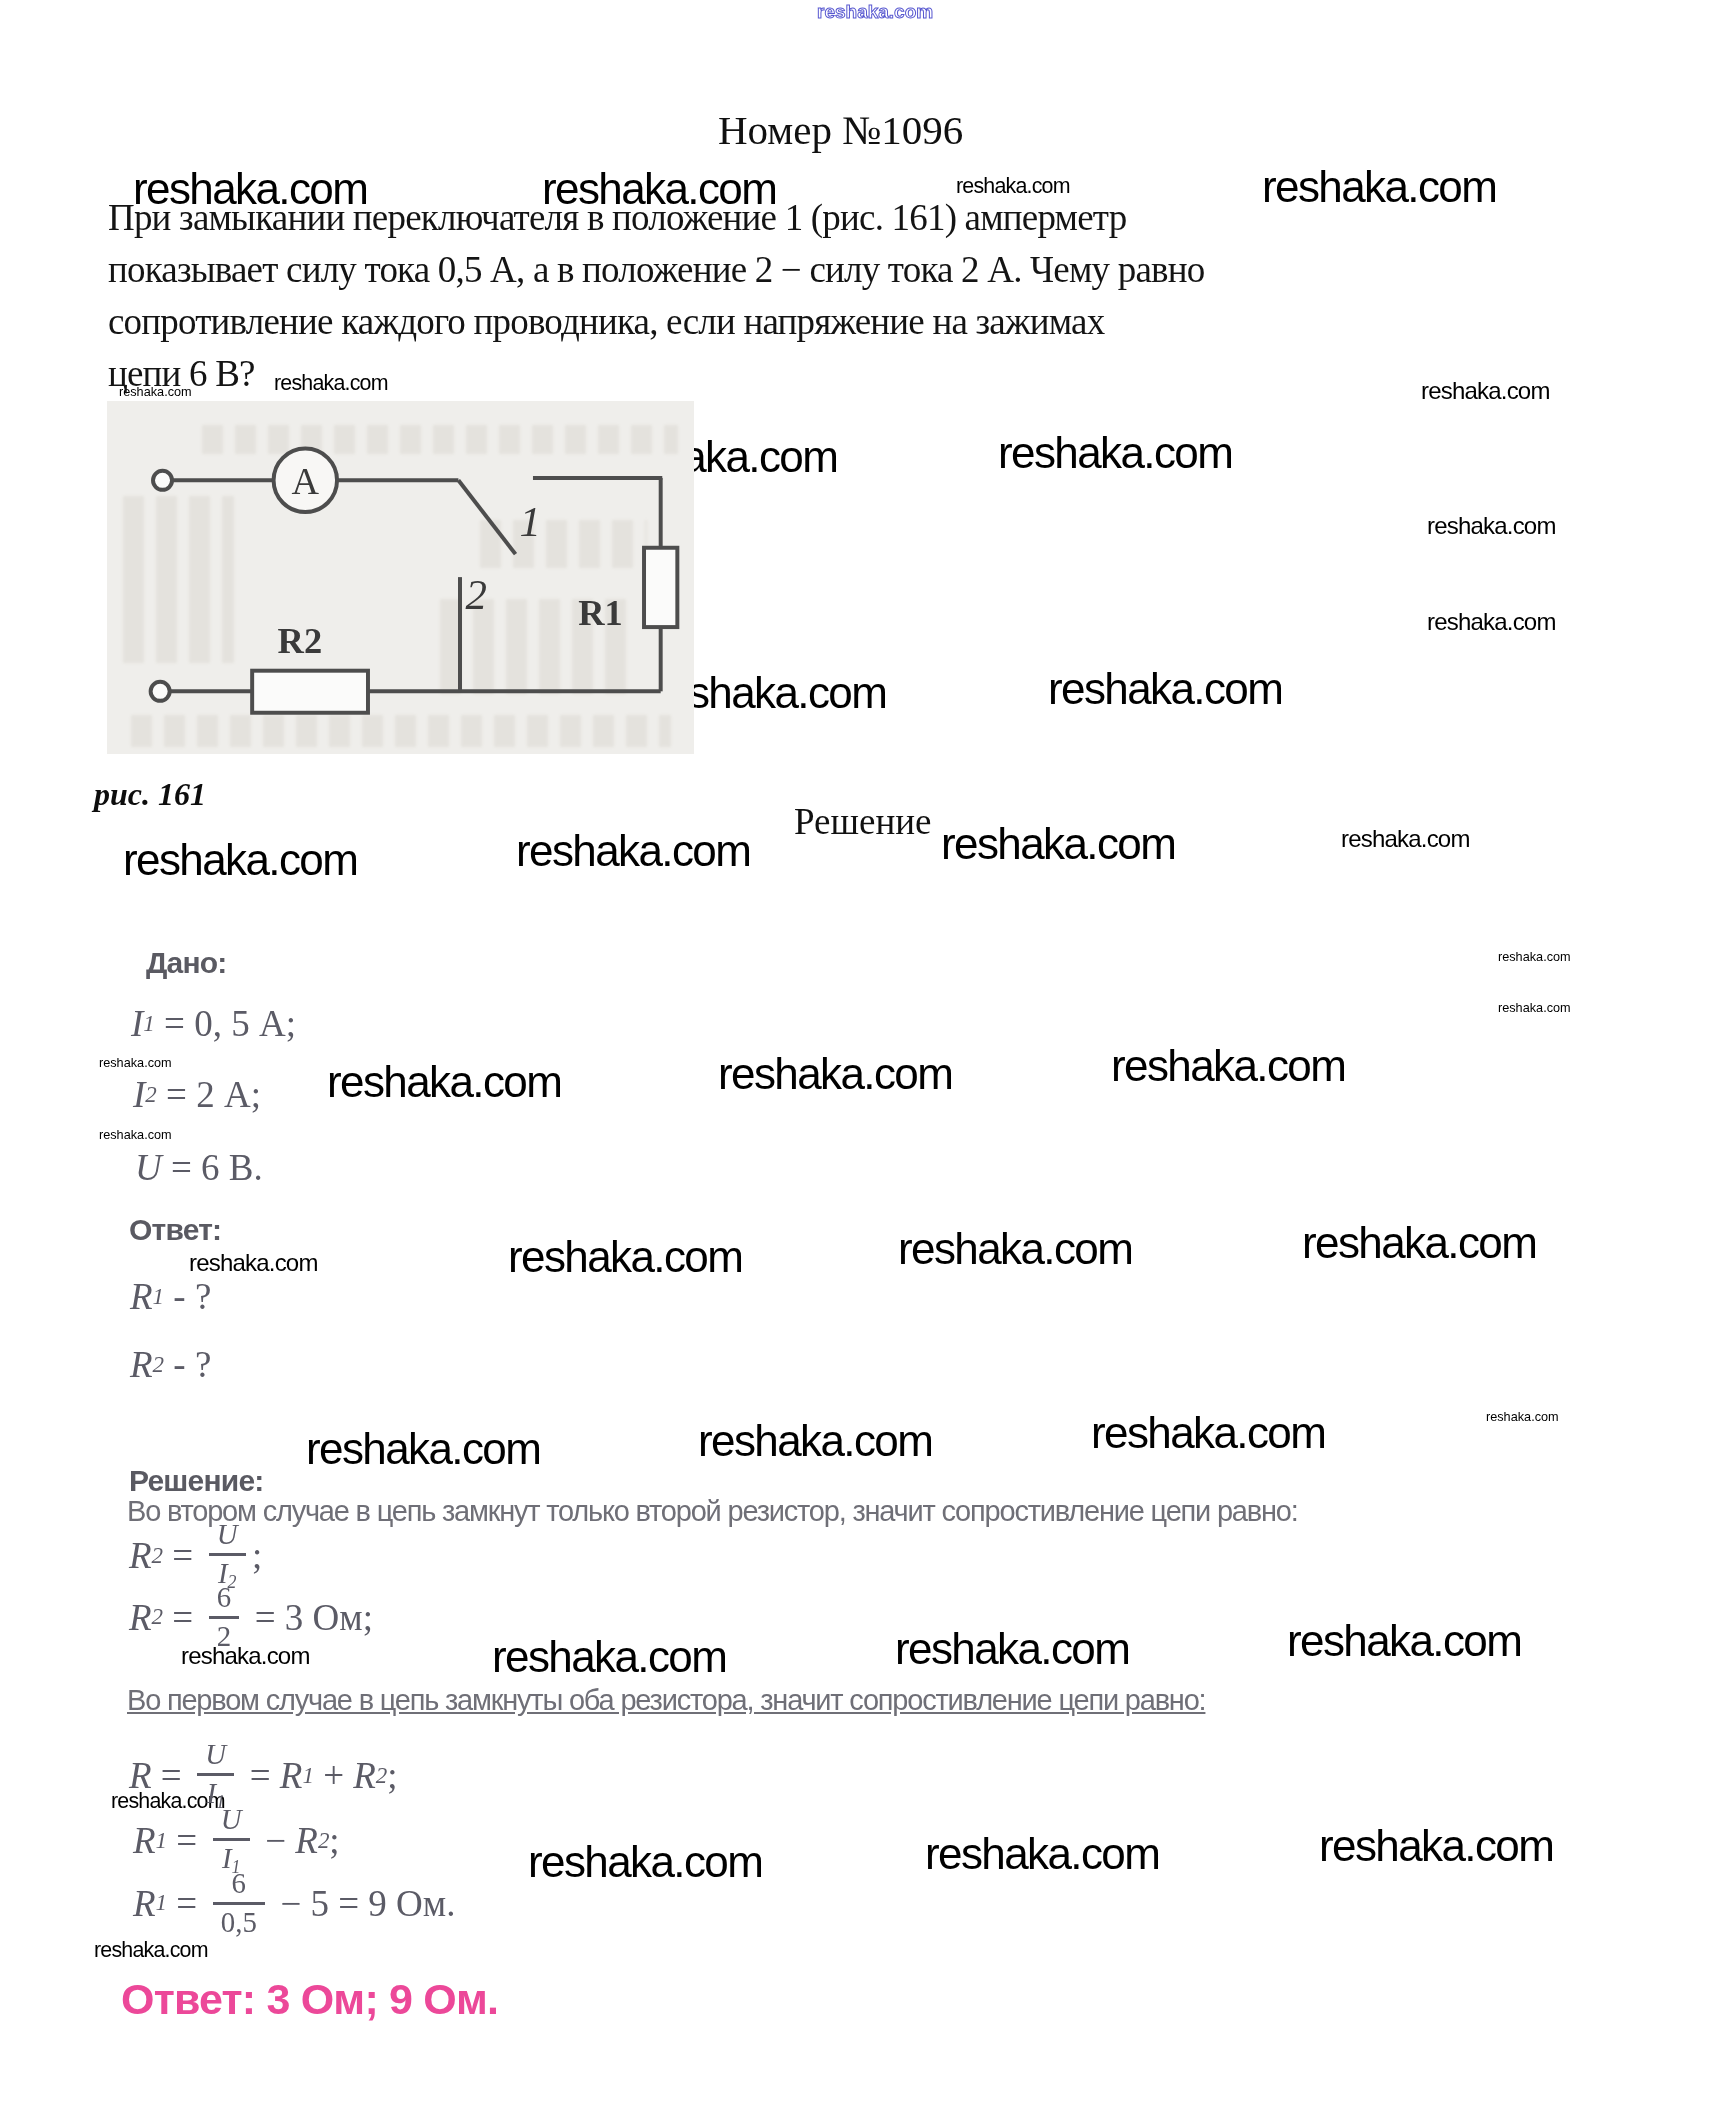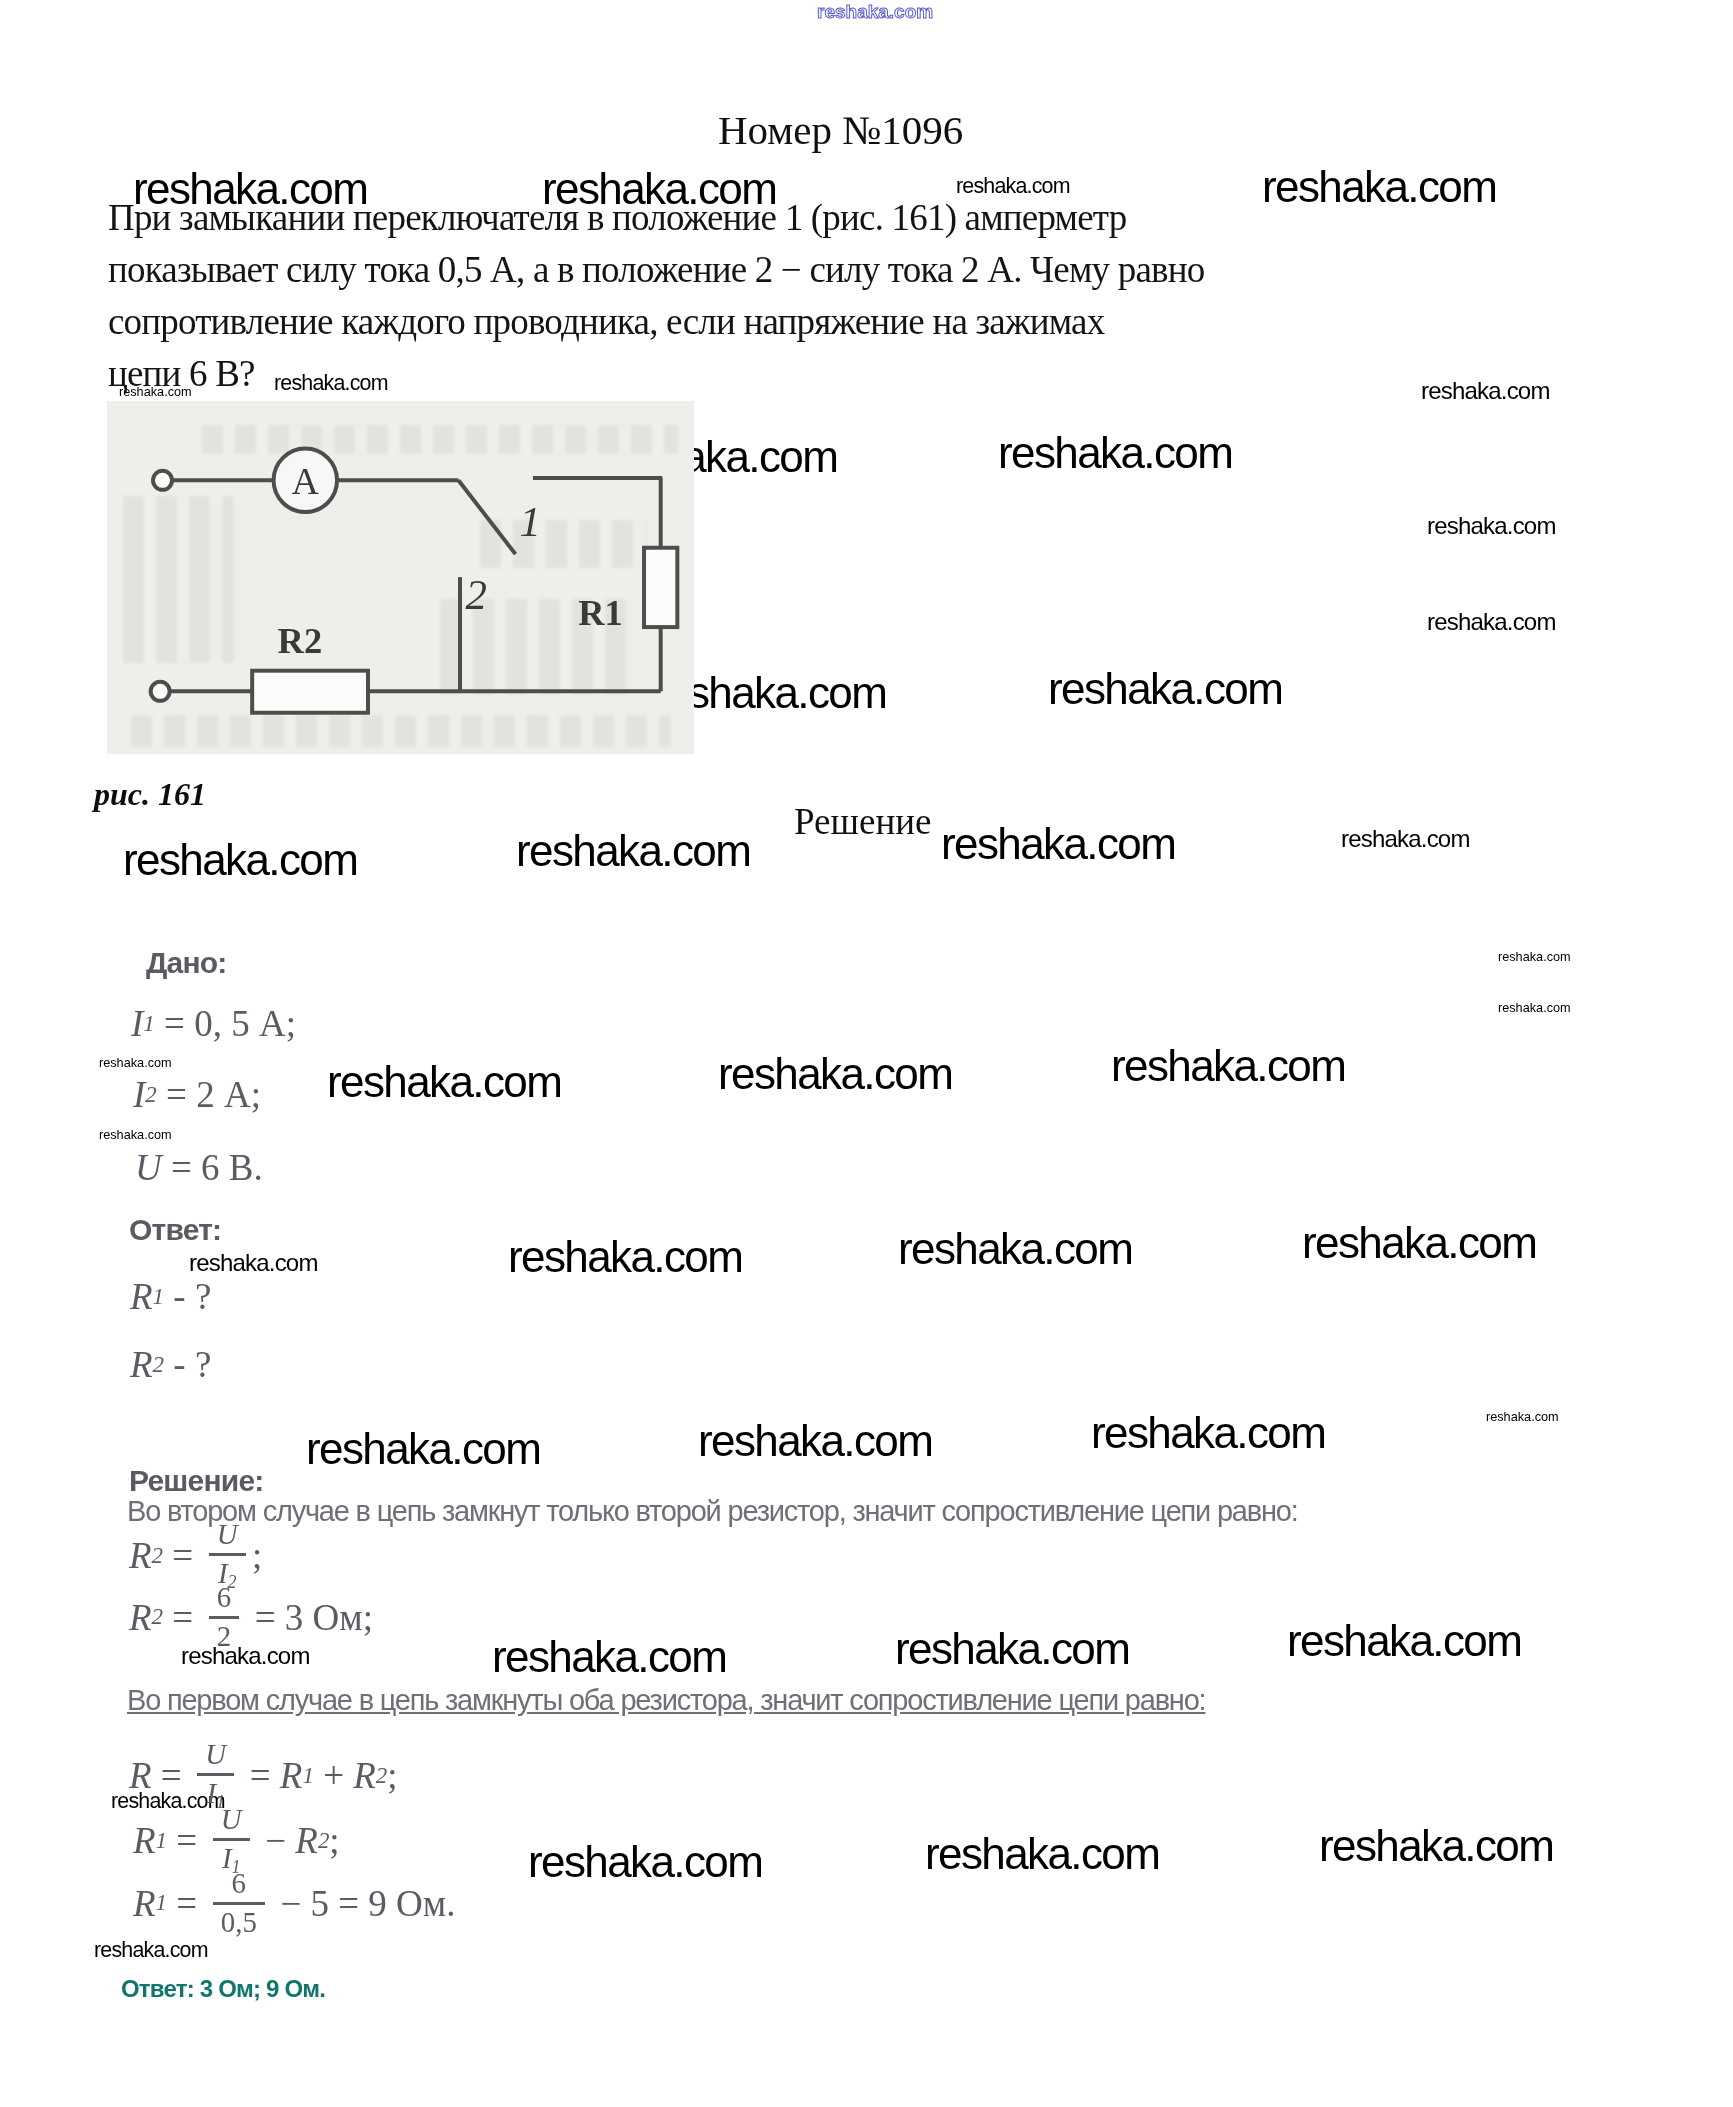--- a/index.html
+++ b/index.html
@@ -35,22 +35,22 @@
   .mathrow{position:absolute;display:flex;align-items:center;color:#5b5b66;
            font-size:37px;font-family:"Liberation Serif",serif;white-space:pre;}
   .mvar{font-style:italic;}
   .msub{font-size:0.62em;vertical-align:-0.3em;font-style:italic;}
   .mtxt{}
   .frac{display:inline-block;text-align:center;vertical-align:middle;margin:0 6.3px;}
   .frac .num{display:block;padding:0 8px 1.6px;border-bottom:3.2px solid #5b5b66;font-size:0.78em;line-height:1.15;}
   .frac .den{display:block;padding:1.6px 8px 0;font-size:0.78em;line-height:1.15;}
   .bodytext{position:absolute;font-family:"Liberation Sans",sans-serif;color:#6f6f77;
             font-size:29px;letter-spacing:-1.2px;white-space:nowrap;}
-  .answer{position:absolute;font-family:"Liberation Sans",sans-serif;font-weight:700;color:#0f766e;
-          font-size:24px;letter-spacing:-0.8px;}
+  .answer{position:absolute;font-family:"Liberation Sans",sans-serif;font-weight:700;color:#ec4899;
+          font-size:43px;letter-spacing:-0.8px;}
   .answer .val{font-weight:700;}
 </style>
 </head>
 <body>
 
 <div id="page">
 
   <div>
       <span class="wm outline" style="left: 817px; top: 1.6px;">reshaka.com</span>
       <span class="wm big" style="left: 133px; top: 167px;">reshaka.com</span>

